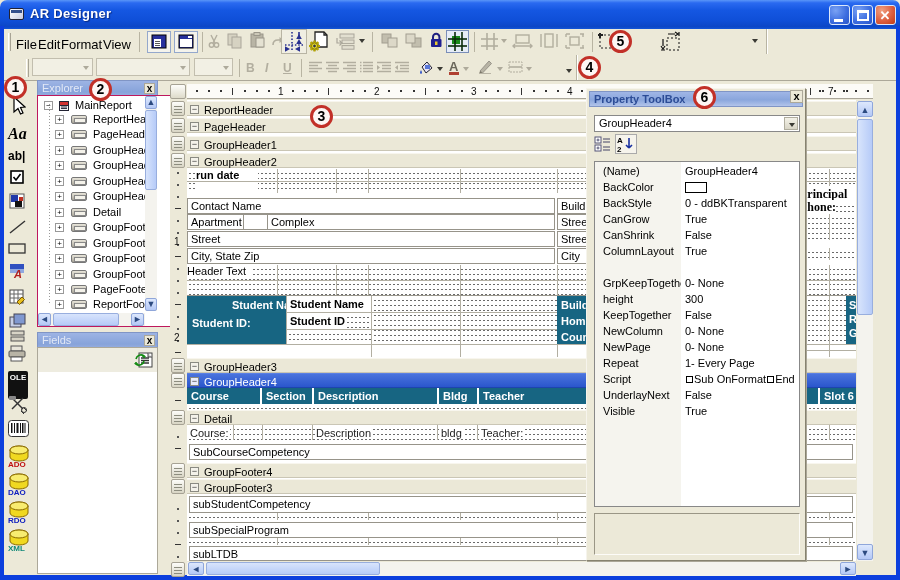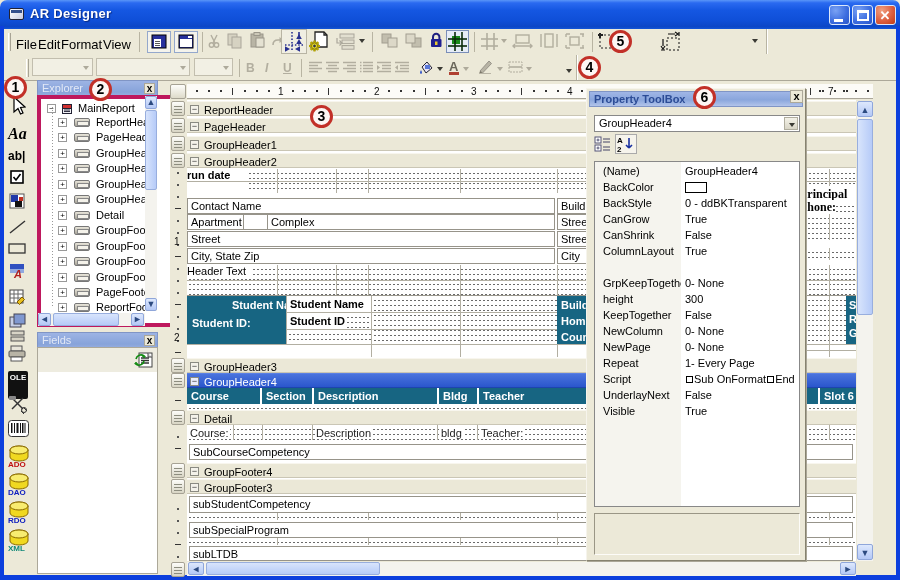--- a/index.html
+++ b/index.html
@@ -34,21 +34,21 @@
 .dropar { width:0; height:0; border-left:3px solid transparent; border-right:3px solid transparent; border-top:4px solid #3a3a34; }
 .gdrop { border-top-color:#aeaa9b; }
 .tbtn2 { border:1px solid #94a8cc; background:#f4f3ec; }
 .combo { height:18px; background:#f2f0e4; border:1px solid #c2beae; }
 .combo .ar { position:absolute; right:3px; top:7px; }
 .gtx { color:#b2ae9f; font-weight:bold; }
 
 
 .paneltitle { width:121px; height:22px; background:linear-gradient(180deg,#9db4e4 0%,#87a3da 55%,#aabce8 100%); border:1px solid #8095c5; color:#e2e8f6; font-size:11px; padding:1px 0 0 4px; }
 .panelx { position:absolute; top:2px; right:2px; width:11px; height:11px; background:#ece9d8; border:1px solid #aca899; color:#000; font-size:10px; font-weight:bold; text-align:center; line-height:10px; }
-#tree { left:37px; top:95px; width:141px; height:232px; background:#fff; border:4px solid #be185d; overflow:hidden; }
+#tree { left:37px; top:95px; width:141px; height:232px; background:#fff; border:1px solid #be185d; overflow:hidden; }
 .trow { position:absolute; white-space:nowrap; font-size:11px; color:#000; }
 .plus { position:absolute; width:9px; height:9px; border:1px solid #999; background:#fff; font-size:8px; line-height:7px; text-align:center; }
 .nodeico { position:absolute; width:16px; height:9px; background:linear-gradient(180deg,#e8e5da,#a8a498); border:1px solid #777; border-radius:2px; }
 .nodeico:before { content:""; position:absolute; left:2px; top:2px; width:10px; height:3px; background:#f4f2ea; border:1px solid #888; }
 .sbthumb { background:linear-gradient(90deg,#d8e4fc,#b6cbf8); border:1px solid #98aede; border-radius:2px; }
 .sbthumbh { background:linear-gradient(180deg,#d8e4fc,#b6cbf8); border:1px solid #98aede; border-radius:2px; }
 .sbbtn { background:linear-gradient(180deg,#dde8fd,#b4c8f6); border:1px solid #8fa6da; border-radius:2px; color:#2c4a80; font-weight:bold; text-align:center; font-size:9px; }
 .sbtrack { background:#f4f3ee; }
 
 
@@ -684,21 +684,21 @@
         </div>
 <div class="bandstrip" style="top:36px;">
           <span class="bminus">−</span>
           <span class="bandname">GroupHeader1</span>
         </div>
 <div class="bandstrip" style="top:53px;">
           <span class="bminus">−</span>
           <span class="bandname">GroupHeader2</span>
         </div>
 <div class="abs dots" style="left:0; top:69px; width:669px; height:24px;"></div>
-<div class="abs" style="left:0px; top:69px; width:62px; height:29px; background:#fff; font-weight:bold;">run date</div>
+<div class="abs" style="left:9px; top:69px; width:62px; height:29px; background:#fff; font-weight:bold;">run date</div>
 <div class="vline" style="left:90px; top:69px; height:24px;"></div>
 <div class="vline" style="left:149px; top:69px; height:24px;"></div>
 <div class="vline" style="left:181px; top:69px; height:24px;"></div>
 <div class="vline" style="left:273px; top:69px; height:24px;"></div>
 <div class="vline" style="left:370px; top:69px; height:24px;"></div>
 <div class="vline" style="left:426px; top:69px; height:24px;"></div>
 <div class="vline" style="left:618px; top:69px; height:24px;"></div>
 <div class="vline" style="left:642px; top:69px; height:24px;"></div>
 <div class="hline" style="left:0; top:81px; width:669px;"></div>
 <div class="hline" style="left:0; top:93px; width:669px; background:#c8c5b8;"></div>

